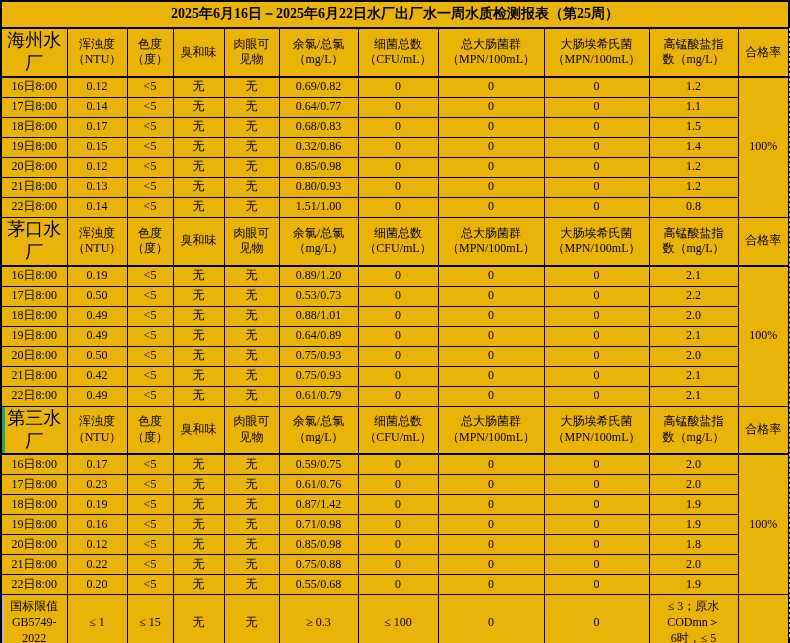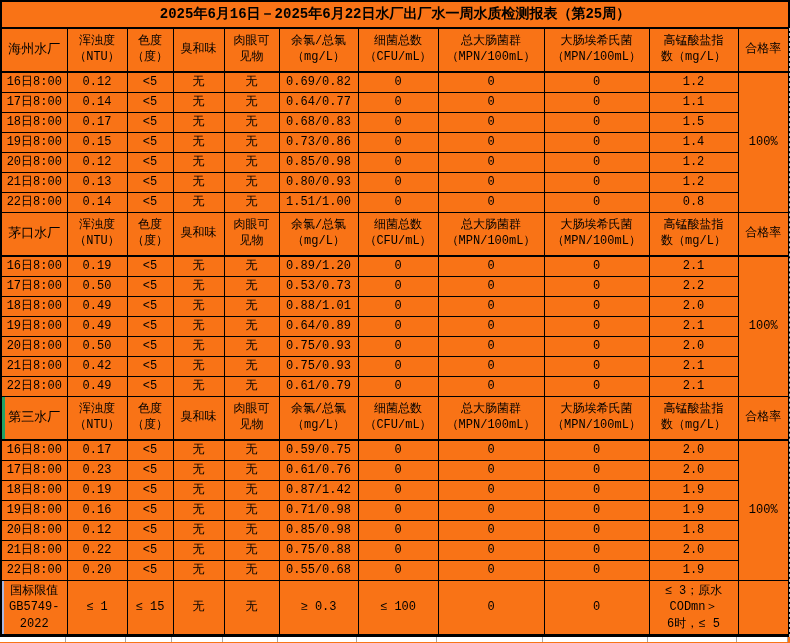--- a/index.html
+++ b/index.html
@@ -1,21 +1,21 @@
 <!DOCTYPE html>
 <html><head>
 <meta charset="utf-8">
 <style>
   html,body{margin:0;padding:0;background:#fff;}
   .sheet{
     position:relative;
     width:790px;height:643px;
-    background:#f97316;
+    background:#eab308;
     overflow:hidden;
-    font-family:Liberation Mono, monospace;
+    font-family:Liberation Serif, serif;
     color:#000;
   }
   table.report{
     border-collapse:collapse;
     table-layout:fixed;
     width:788px;
     border:2px solid #000;
   }
   table.report td{
     border:1px solid #000;
@@ -31,21 +31,21 @@
     height:25px;
     font-size:14px;
     font-weight:bold;
     border-bottom:2px solid #000;
     white-space:nowrap;
   }
   tr.header-row td{
     height:42px;
     border-bottom:2px solid #000;
   }
-  tr.header-row td.plant{font-size:13px;}
+  tr.header-row td.plant{font-size:18px;}
   tr.data-row td{height:19px;white-space:nowrap;}
   tr.limit-row td{height:53px;border-bottom:3px solid #000;line-height:1.35;}
   td.green-edge{box-shadow:inset 3px 0 0 0 #21a366;}
   td.blue-edge{box-shadow:inset 2px 0 0 0 #aab8e0;}
   .strip{
     display:flex;
     width:788px;height:5px;
     background:#fff;
   }
   .strip span{display:block;height:5px;border-right:1px solid #a6a6a6;box-sizing:border-box;}
@@ -134,21 +134,21 @@
           <td class="val">0</td>
           <td class="val">0</td>
           <td class="val">1.5</td>
         </tr>
         <tr class="data-row">
           <td class="time">19日8:00</td>
           <td class="val">0.15</td>
           <td class="val">&lt;5</td>
           <td class="val">无</td>
           <td class="val">无</td>
-          <td class="val">0.73/0.86</td>
+          <td class="val">0.32/0.86</td>
           <td class="val">0</td>
           <td class="val">0</td>
           <td class="val">0</td>
           <td class="val">1.4</td>
         </tr>
         <tr class="data-row">
           <td class="time">20日8:00</td>
           <td class="val">0.12</td>
           <td class="val">&lt;5</td>
           <td class="val">无</td>

